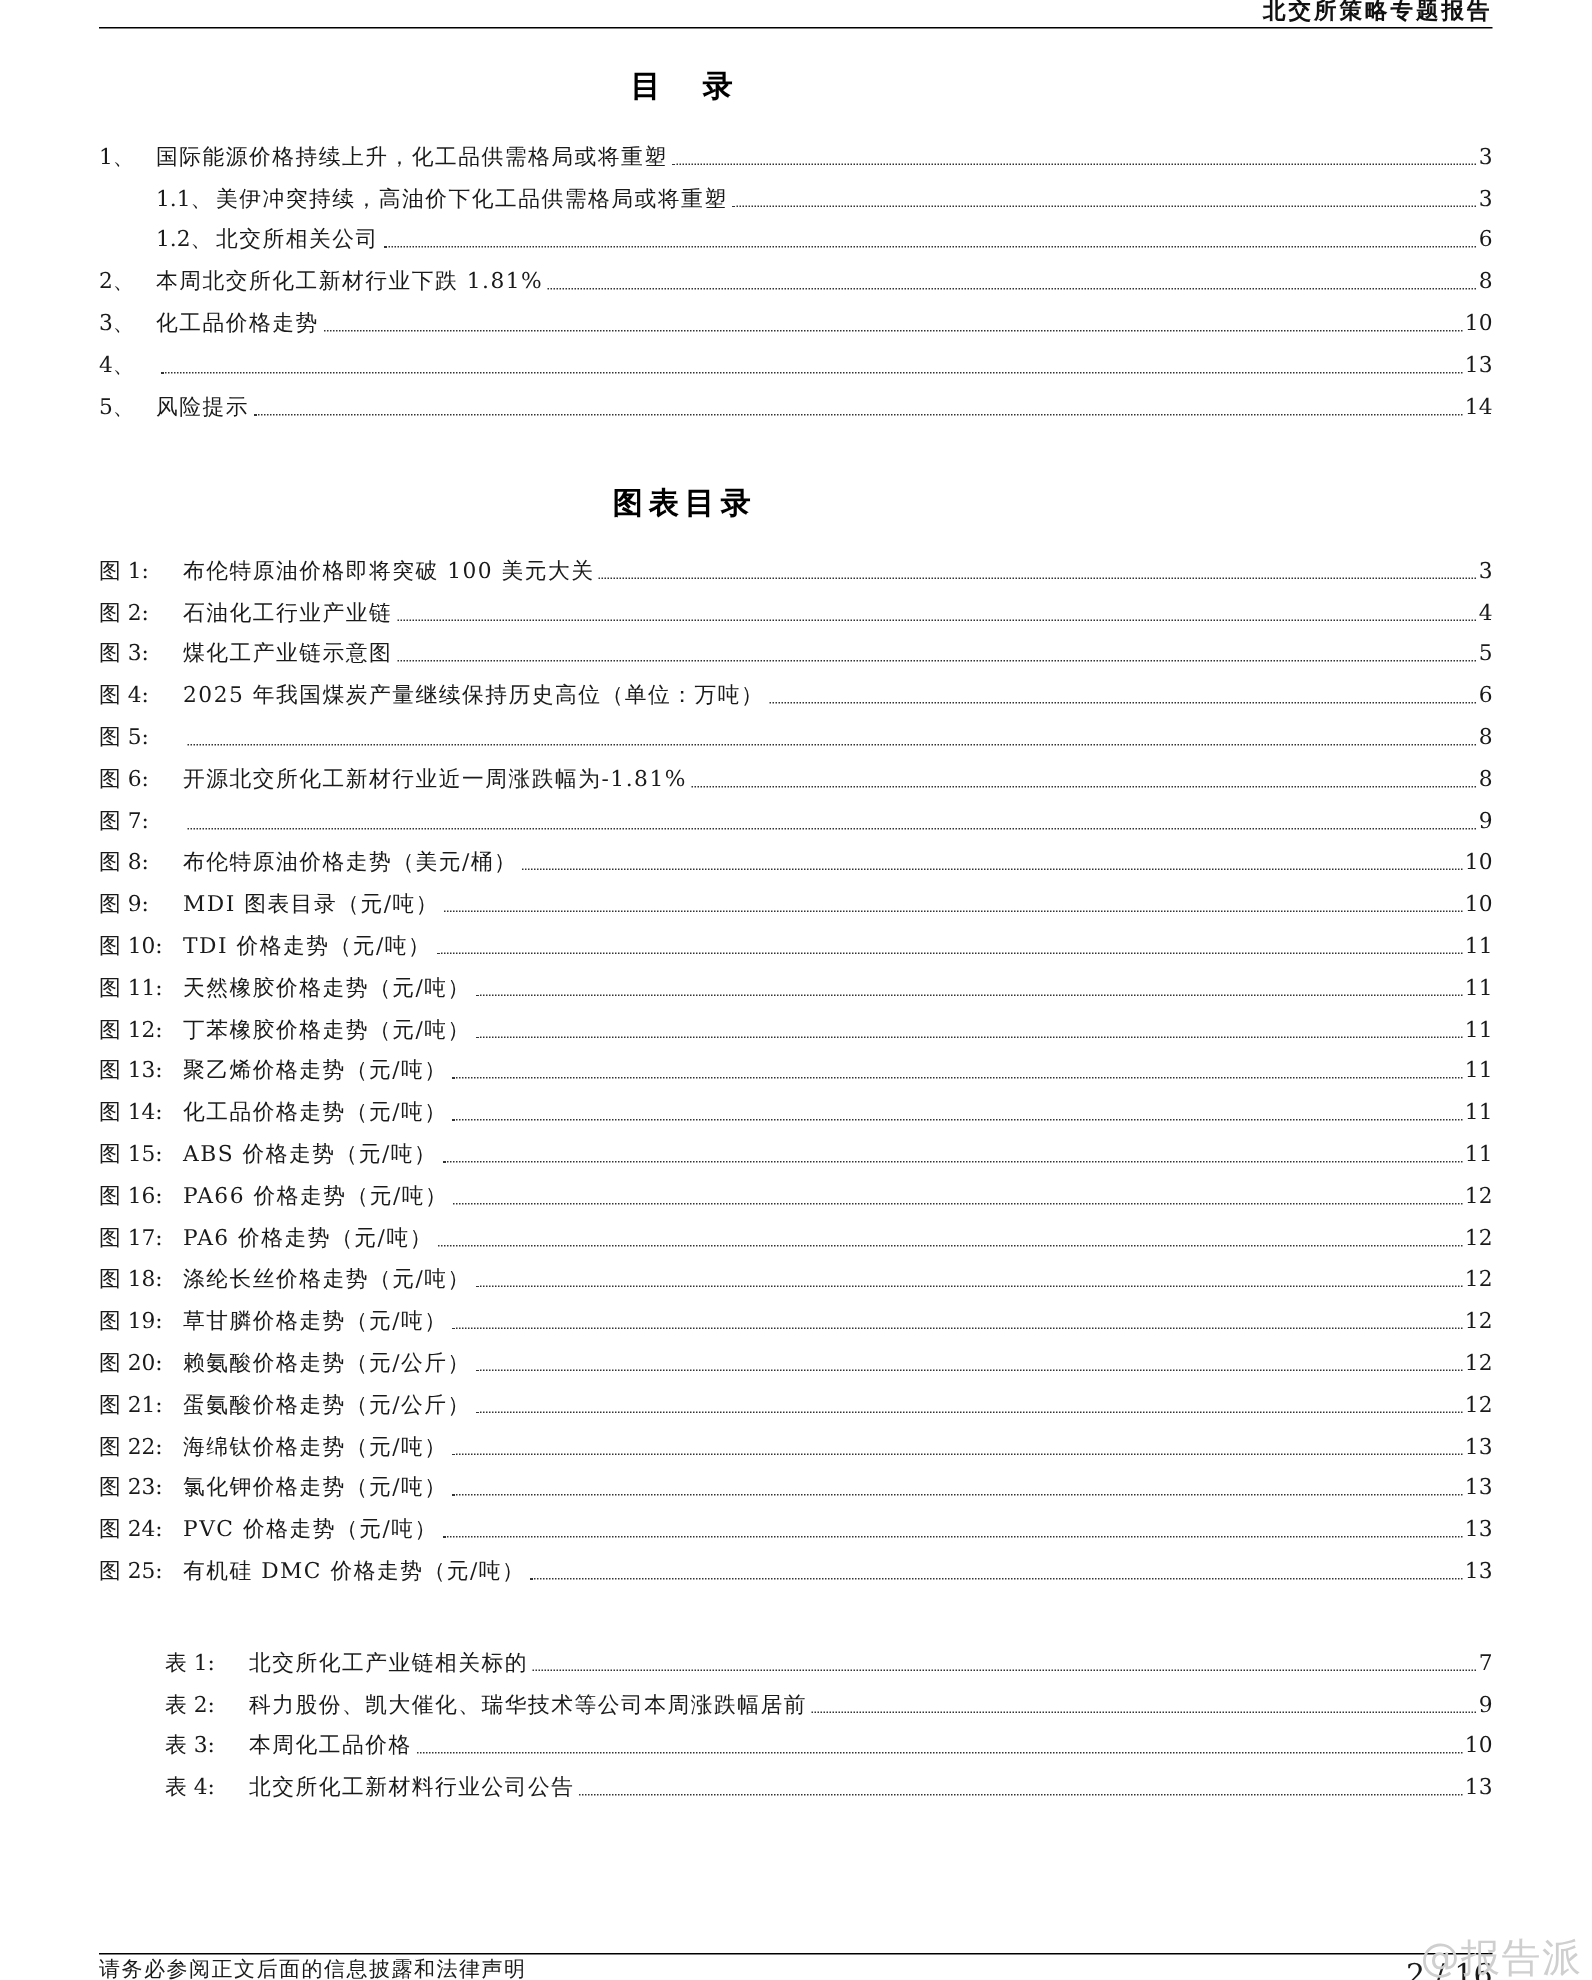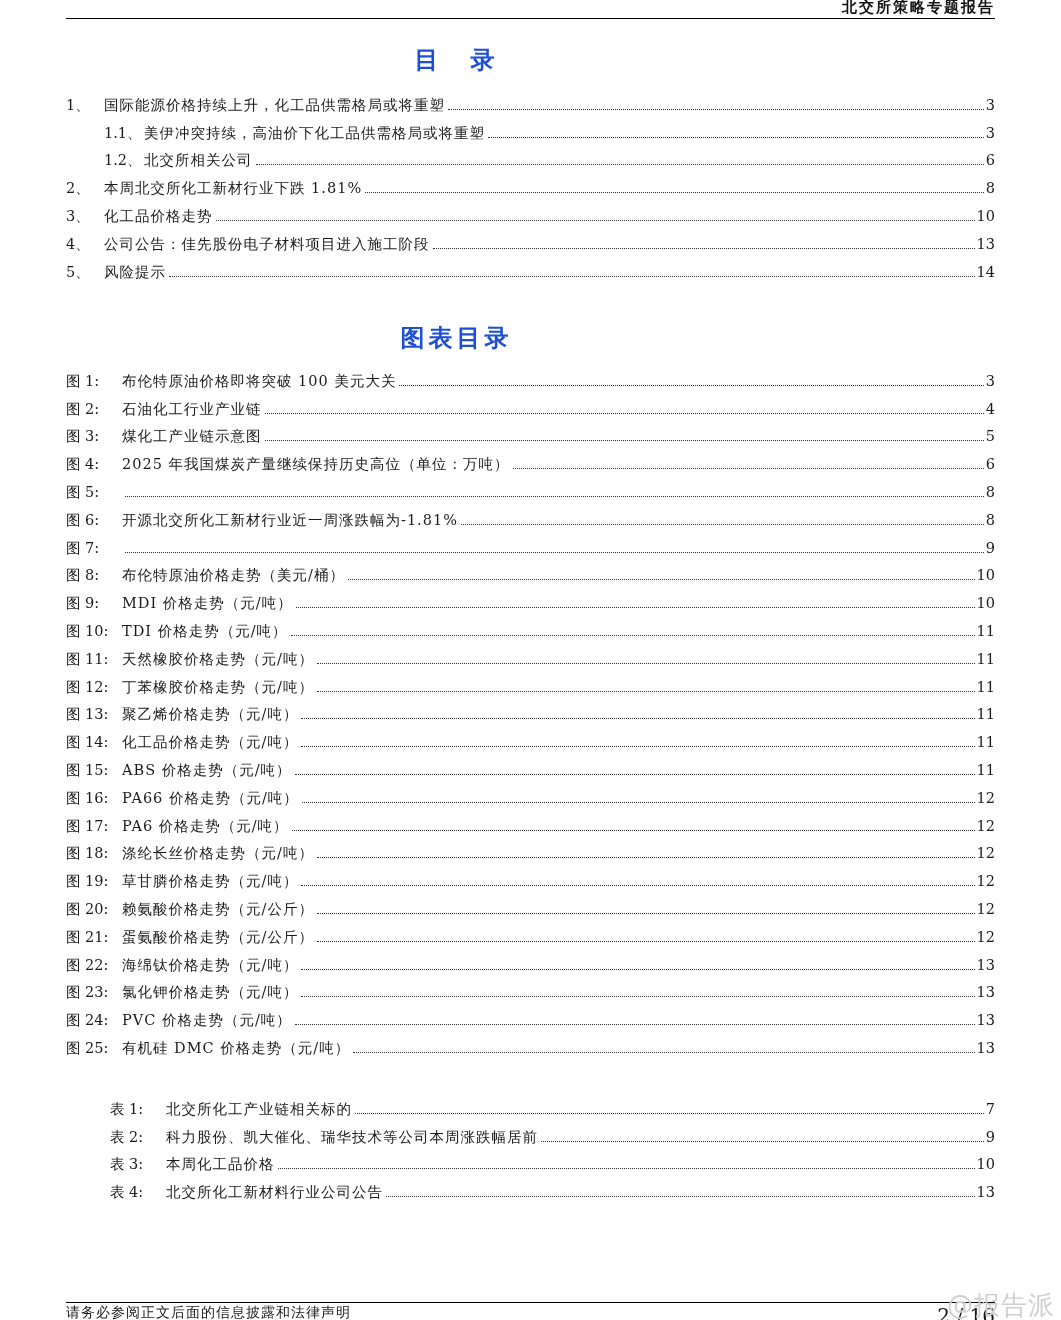--- a/index.html
+++ b/index.html
@@ -3,21 +3,21 @@
 <meta charset="utf-8">
 <style>
   html, body { margin: 0; padding: 0; background: #ffffff; }
   body { width: 1061px; height: 1320px; position: relative; overflow: hidden;
          font-family: "DejaVu Serif", "Liberation Serif", serif; color: #1a1a1a; }
   .header { position: absolute; left: 66px; right: 66px; top: 0; height: 18px;
             border-bottom: 1.5px solid #000; }
   .header-title { position: absolute; right: 0; top: -2px; font-size: 15px; font-weight: bold;
                   letter-spacing: 2px; color: #111; }
   .section-title { position: absolute; left: 0; width: 913px; text-align: center;
-                   font-size: 24px; font-weight: bold; color: #1d4ed8; letter-spacing: 4px; }
+                   font-size: 20px; font-weight: bold; color: #000000; letter-spacing: 4px; }
   .toc { position: absolute; left: 66px; right: 66px; }
   .row { position: relative; height: 27.8px; display: flex; align-items: flex-end;
          font-size: 14.5px; line-height: 18px; }
   .row .num { flex: 0 0 auto; white-space: pre; }
   .row .label { flex: 0 0 auto; white-space: pre; letter-spacing: 1px; }
   .row .dots { flex: 1 1 auto; border-bottom: 1.5px dotted #333; margin: 0 2px 4px 3px; min-width: 20px; }
   .row .page { flex: 0 0 auto; text-align: right; }
   .lvl1 .num { width: 38px; }
   .lvl2 { padding-left: 38px; }
   .lvl2 .num { width: 40px; }
@@ -62,21 +62,20 @@
       <span class="page">8</span>
     </div>
     <div class="row lvl1">
       <span class="num">3、</span>
       <span class="label">化工品价格走势</span>
       <span class="dots"></span>
       <span class="page">10</span>
     </div>
     <div class="row lvl1">
       <span class="num">4、</span>
-      <span class="label">公司公告：佳先股份电子材料项目进入施工阶段</span>
       <span class="dots"></span>
       <span class="page">13</span>
     </div>
     <div class="row lvl1">
       <span class="num">5、</span>
       <span class="label">风险提示</span>
       <span class="dots"></span>
       <span class="page">14</span>
     </div>
   </div>
@@ -124,21 +123,21 @@
       <span class="page">9</span>
     </div>
     <div class="row fig">
       <span class="num">图 8:</span>
       <span class="label">布伦特原油价格走势（美元/桶）</span>
       <span class="dots"></span>
       <span class="page">10</span>
     </div>
     <div class="row fig">
       <span class="num">图 9:</span>
-      <span class="label">MDI 价格走势（元/吨）</span>
+      <span class="label">MDI 图表目录（元/吨）</span>
       <span class="dots"></span>
       <span class="page">10</span>
     </div>
     <div class="row fig">
       <span class="num">图 10:</span>
       <span class="label">TDI 价格走势（元/吨）</span>
       <span class="dots"></span>
       <span class="page">11</span>
     </div>
     <div class="row fig">

